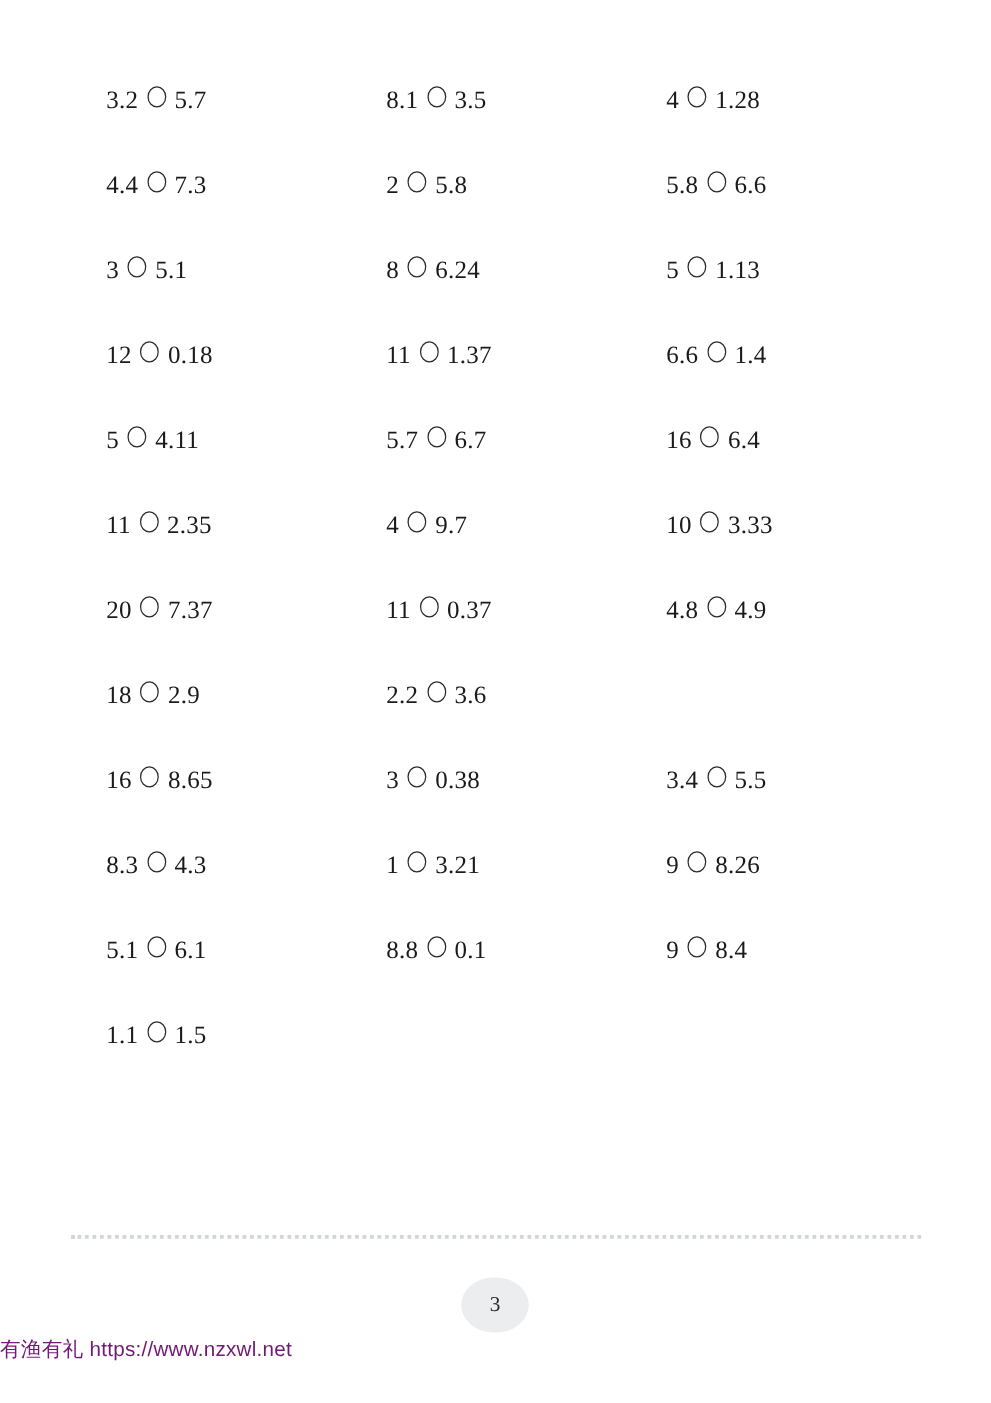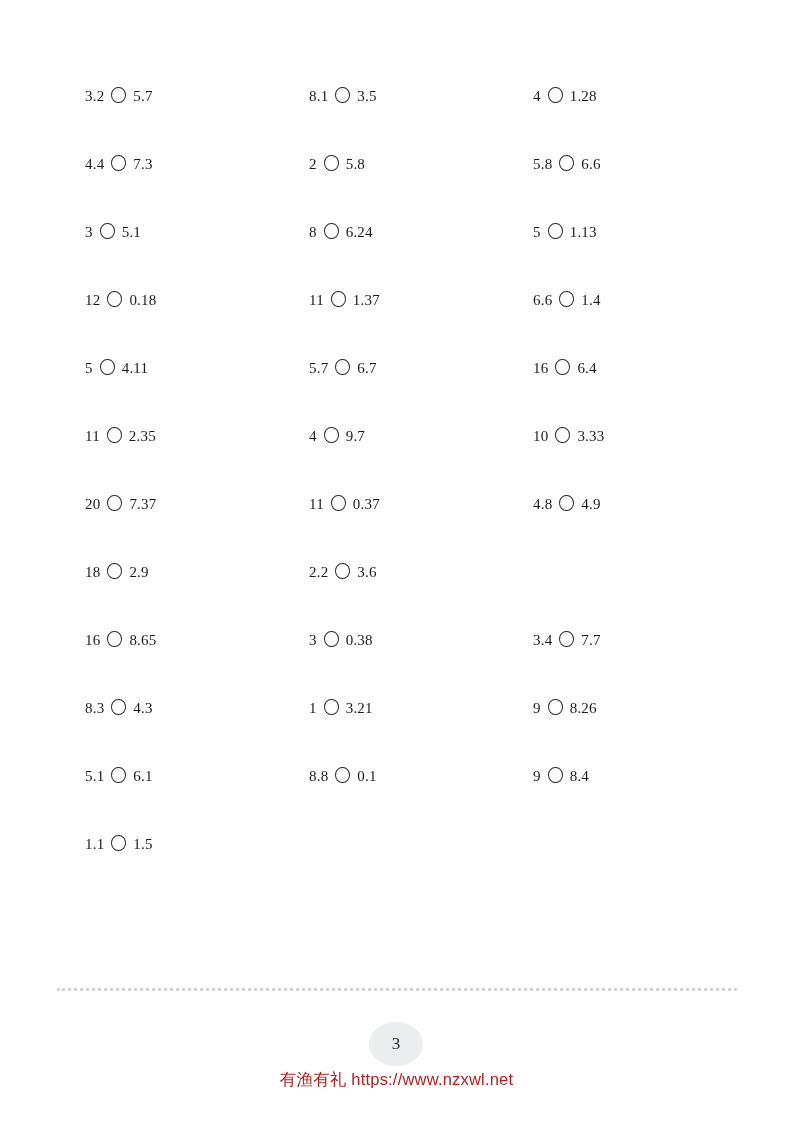--- a/index.html
+++ b/index.html
@@ -37,23 +37,23 @@
   .problem-row {
     display: flex;
     height: 68px;
     align-items: flex-start;
   }
 
   .problem-cell {
     width: 224px;
     flex: 0 0 224px;
     display: flex;
-    align-items: flex-end;
+    align-items: flex-start;
     height: 34px;
-    font-size: 15px;
+    font-size: 20px;
     line-height: 1;
     letter-spacing: 0.2px;
     white-space: nowrap;
   }
   .problem-cell.empty { visibility: hidden; }
 
   .operand {
     display: inline-block;
   }
 
@@ -94,24 +94,23 @@
     font-family: "Liberation Serif", "DejaVu Serif", serif;
     font-size: 17px;
     color: #2b2b2b;
   }
 
   .watermark {
     position: absolute;
     left: 0;
     top: 1069px;
     width: 793px;
-    text-align: center;
     font-family: "Liberation Sans", "DejaVu Sans", sans-serif;
     font-size: 16.5px;
-    color: #b91c1c;
+    color: #701a75;
     letter-spacing: 0.2px;
   }
 </style>
 </head>
 <body>
 
 <div class="page">
 
   <div class="problem-grid">
       <div class="problem-row">
@@ -252,21 +251,21 @@
           <span class="operand">8.65</span>
         </div>
         <div class="problem-cell">
           <span class="operand">3</span>
           <span class="compare-circle"></span>
           <span class="operand">0.38</span>
         </div>
         <div class="problem-cell">
           <span class="operand">3.4</span>
           <span class="compare-circle"></span>
-          <span class="operand">7.7</span>
+          <span class="operand">5.5</span>
         </div>
       </div>
       <div class="problem-row">
         <div class="problem-cell">
           <span class="operand">8.3</span>
           <span class="compare-circle"></span>
           <span class="operand">4.3</span>
         </div>
         <div class="problem-cell">
           <span class="operand">1</span>

